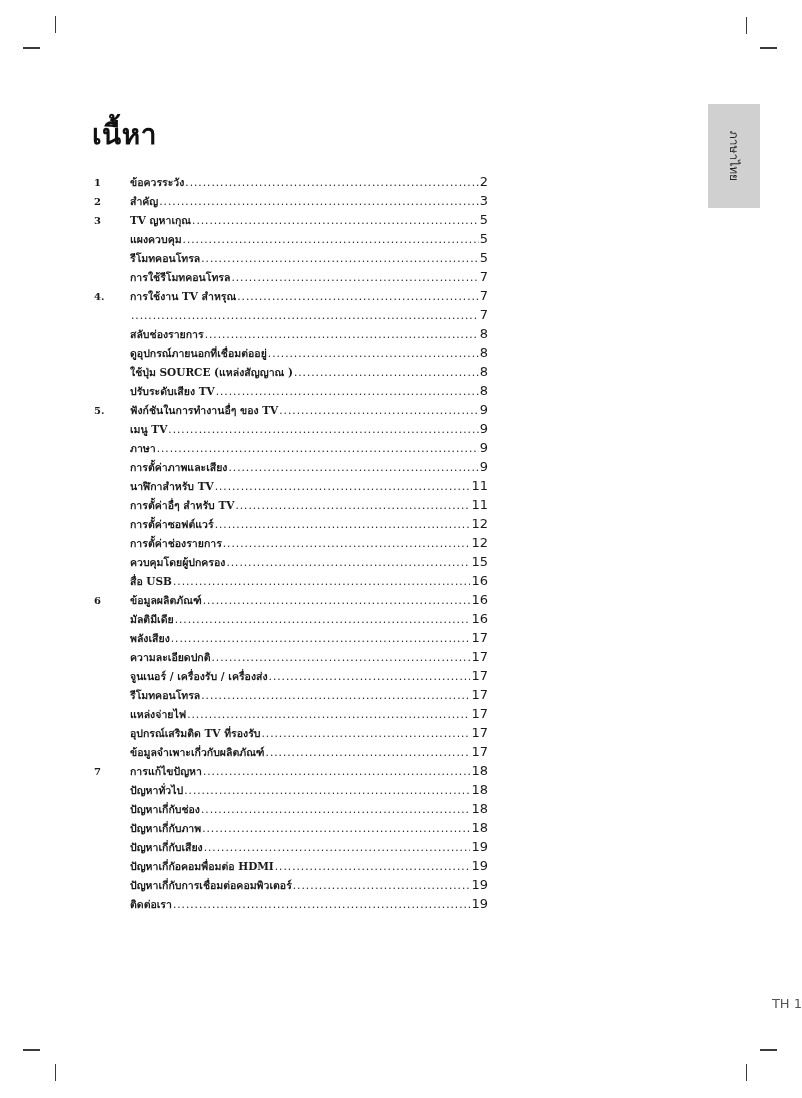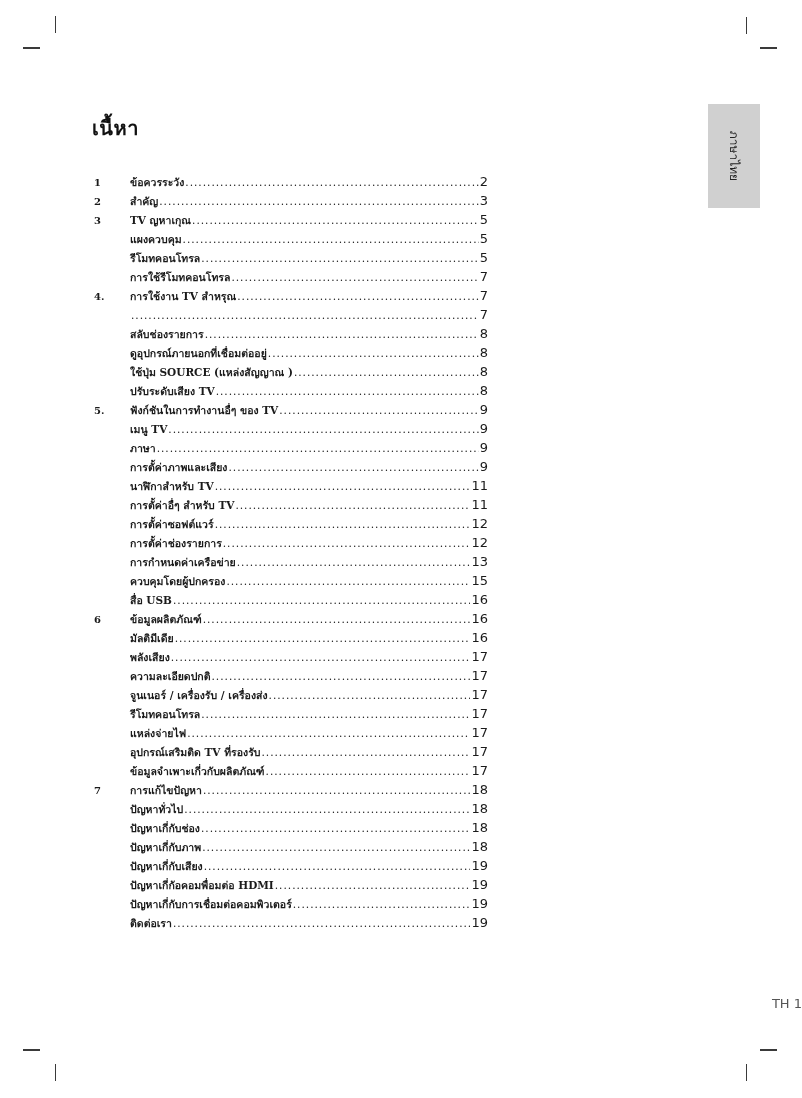--- a/index.html
+++ b/index.html
@@ -6,21 +6,21 @@
     body {
       width: 802px; height: 1098px; background: #ffffff; position: relative; overflow: hidden;
       font-family: "DejaVu Serif", "Liberation Serif", serif; color: #1a1a1a;
     }
     .crop { position: absolute; background: #3a3a3a; }
     .crop.v { width: 1px; height: 17px; }
     .crop.h { height: 1.5px; width: 17px; }
 
     .title {
       position: absolute; left: 92px; top: 112px;
-      font-family: Liberation Mono, monospace; font-size: 20px; font-weight: bold; color: #111;
+      font-family: Liberation Mono, monospace; font-size: 28px; font-weight: bold; color: #111;
       letter-spacing: 0.5px;
     }
     .lang-tab {
       position: absolute; left: 708px; top: 104px; width: 52px; height: 104px;
       background: #d0d0d0;
     }
     .lang-tab span {
       position: absolute; left: 50%; top: 50%;
       transform: translate(-50%, -50%) rotate(90deg);
       font-family: "DejaVu Sans", sans-serif; font-size: 12px; color: #222; white-space: nowrap;
@@ -182,26 +182,20 @@
       <span class="page">12</span>
     </div>
     <div class="row">
       <span class="num"></span>
       <span class="label">การตั้ค่าช่องรายการ</span>
       <span class="dots"></span>
       <span class="page">12</span>
     </div>
     <div class="row">
       <span class="num"></span>
-      <span class="label">การกำหนดค่าเครือข่าย</span>
-      <span class="dots"></span>
-      <span class="page">13</span>
-    </div>
-    <div class="row">
-      <span class="num"></span>
       <span class="label">ควบคุมโดยผู้ปกครอง</span>
       <span class="dots"></span>
       <span class="page">15</span>
     </div>
     <div class="row">
       <span class="num"></span>
       <span class="label">สื่อ USB</span>
       <span class="dots"></span>
       <span class="page">16</span>
     </div>

